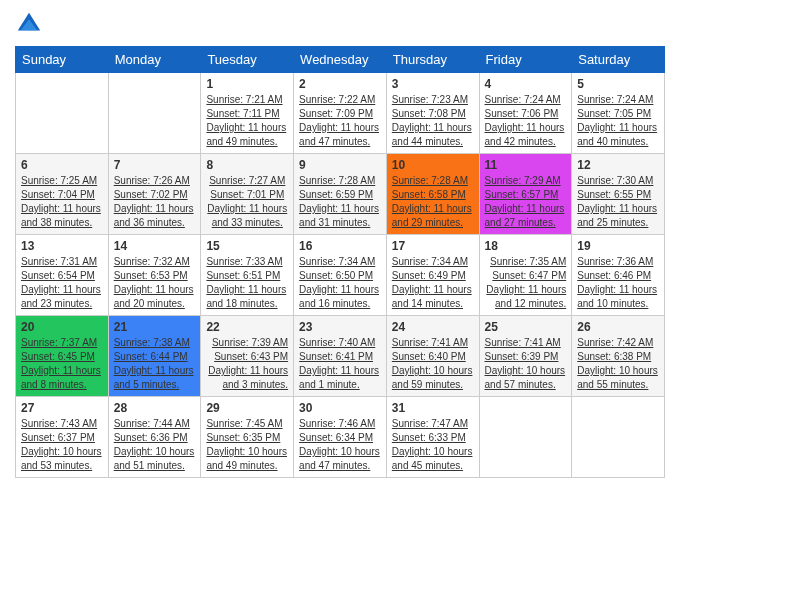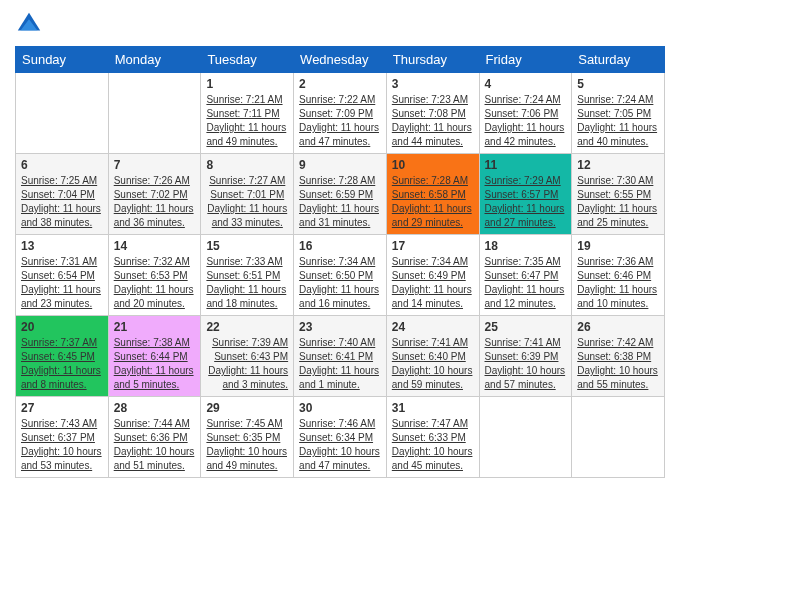--- a/index.html
+++ b/index.html
@@ -184,21 +184,21 @@
             <div class="day-info" style="white-space: pre-line;">Sunrise: 7:28 AM
 Sunset: 6:59 PM
 Daylight: 11 hours and 31 minutes.</div>
           </td>
           <td style="background: #f97316;">
             <span class="day-number">10</span>
             <div class="day-info" style="white-space: pre-line;">Sunrise: 7:28 AM
 Sunset: 6:58 PM
 Daylight: 11 hours and 29 minutes.</div>
           </td>
-          <td style="background: #14b8a6;">
+          <td style="background: #d946ef;">
             <span class="day-number">11</span>
             <div class="day-info" style="white-space: pre-line;">Sunrise: 7:29 AM
 Sunset: 6:57 PM
 Daylight: 11 hours and 27 minutes.</div>
           </td>
           <td style="background: rgb(245, 245, 245);">
             <span class="day-number">12</span>
             <div class="day-info" style="white-space: pre-line;">Sunrise: 7:30 AM
 Sunset: 6:55 PM
 Daylight: 11 hours and 25 minutes.</div>
@@ -230,39 +230,39 @@
 Daylight: 11 hours and 16 minutes.</div>
           </td>
           <td>
             <span class="day-number">17</span>
             <div class="day-info" style="white-space: pre-line;">Sunrise: 7:34 AM
 Sunset: 6:49 PM
 Daylight: 11 hours and 14 minutes.</div>
           </td>
           <td>
             <span class="day-number">18</span>
-            <div class="day-info" style="white-space: pre-line;">Sunrise: 7:35 AM
+            <div class="day-info" style="white-space: pre-line; text-align: right;">Sunrise: 7:35 AM
 Sunset: 6:47 PM
 Daylight: 11 hours and 12 minutes.</div>
           </td>
           <td>
             <span class="day-number">19</span>
             <div class="day-info" style="white-space: pre-line;">Sunrise: 7:36 AM
 Sunset: 6:46 PM
 Daylight: 11 hours and 10 minutes.</div>
           </td>
         </tr>
         <tr>
           <td style="background: #22c55e; margin-left: 28px;">
             <span class="day-number">20</span>
             <div class="day-info" style="white-space: pre-line;">Sunrise: 7:37 AM
 Sunset: 6:45 PM
 Daylight: 11 hours and 8 minutes.</div>
           </td>
-          <td style="background: #f0abfc; margin-top: 10px;">
+          <td style="background: #3b82f6; margin-top: 10px;">
             <span class="day-number">21</span>
             <div class="day-info" style="white-space: pre-line;">Sunrise: 7:38 AM
 Sunset: 6:44 PM
 Daylight: 11 hours and 5 minutes.</div>
           </td>
           <td style="background: rgb(245, 245, 245);">
             <span class="day-number">22</span>
             <div class="day-info" style="white-space: pre-line; text-align: right;">Sunrise: 7:39 AM
 Sunset: 6:43 PM
 Daylight: 11 hours and 3 minutes.</div>

